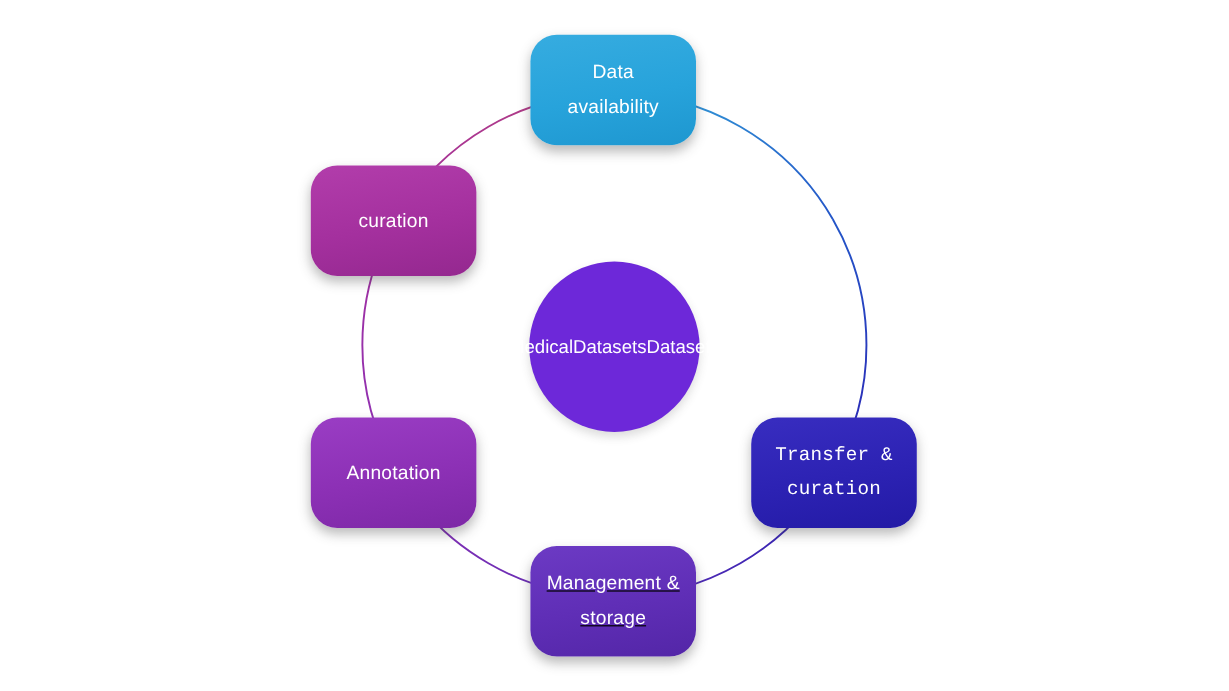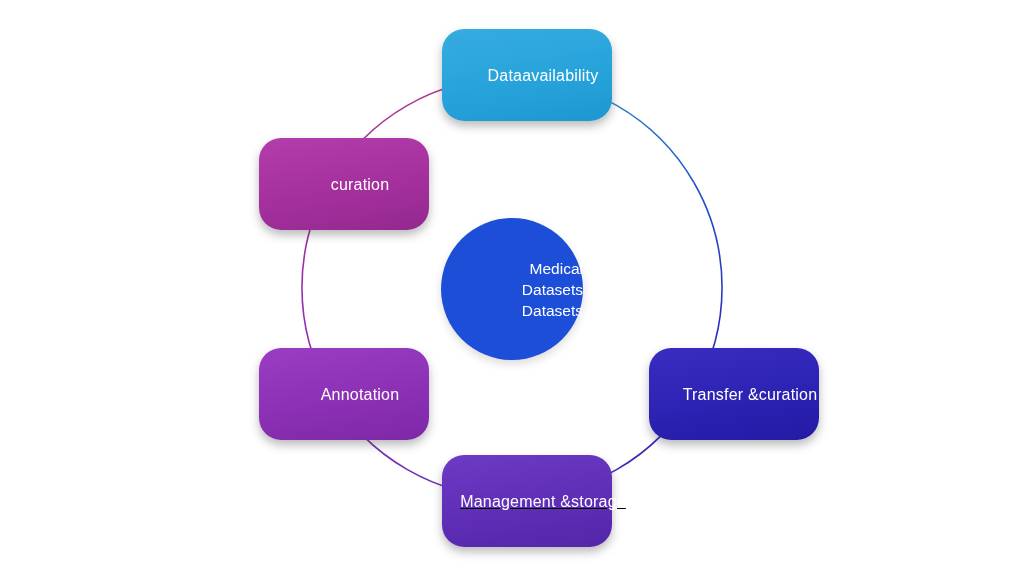--- a/index.html
+++ b/index.html
@@ -21,51 +21,49 @@
     top: 0;
     width: 1024px;
     height: 576px;
   }
   .node {
     position: absolute;
     width: 138px;
     height: 92px;
     border-radius: 22px;
     display: flex;
-    flex-direction: row;
+    flex-direction: column;
     align-items: center;
     justify-content: center;
     box-shadow: 0 5px 10px rgba(60,60,60,0.35);
-    padding-left: 32px;
   }
   .node .line {
     color: #ffffff;
     font-size: 16px;
     line-height: 29px;
     text-align: center;
     letter-spacing: 0.2px;
     white-space: nowrap;
   }
   .n-data    { left: 442px; top: 29px;  background: linear-gradient(170deg, #36ACE0 0%, #27A3DB 55%, #1E97D0 100%); }
   .n-cost    { left: 626px; top: 138px; background: linear-gradient(170deg, #2E63D2 0%, #2253C7 55%, #1C46BA 100%); }
-  .n-transfer{ left: 649px; top: 348px; background: linear-gradient(170deg, #382DC0 0%, #2C22B3 55%, #231AA5 100%); }
+  .n-transfer{ left: 626px; top: 348px; background: linear-gradient(170deg, #382DC0 0%, #2C22B3 55%, #231AA5 100%); font-family: Liberation Mono, monospace; }
   .n-mgmt    { left: 442px; top: 455px; background: linear-gradient(170deg, #6C3AC4 0%, #5F2EB6 55%, #5326A7 100%); text-decoration: underline; }
   .n-annot   { left: 259px; top: 348px; background: linear-gradient(170deg, #9A3DC4 0%, #8C30B5 55%, #7D28A6 100%); }
   .n-reg     { left: 259px; top: 138px; background: linear-gradient(170deg, #B23DAB 0%, #A4309E 55%, #94288F 100%); }
   .center-node {
     position: absolute;
     left: 441px;
     top: 218px;
     width: 142px;
     height: 142px;
     border-radius: 50%;
-    background: #1d4ed8;
+    background: #6d28d9;
     display: flex;
-    flex-direction: column;
-    align-items: flex-end;
+    align-items: center;
     justify-content: center;
     box-shadow: 0 4px 8px rgba(60,60,60,0.18);
   }
   .center-node .cline {
     color: #ffffff;
     font-size: 15.5px;
     line-height: 21px;
     text-align: center;
     white-space: nowrap;
   }

